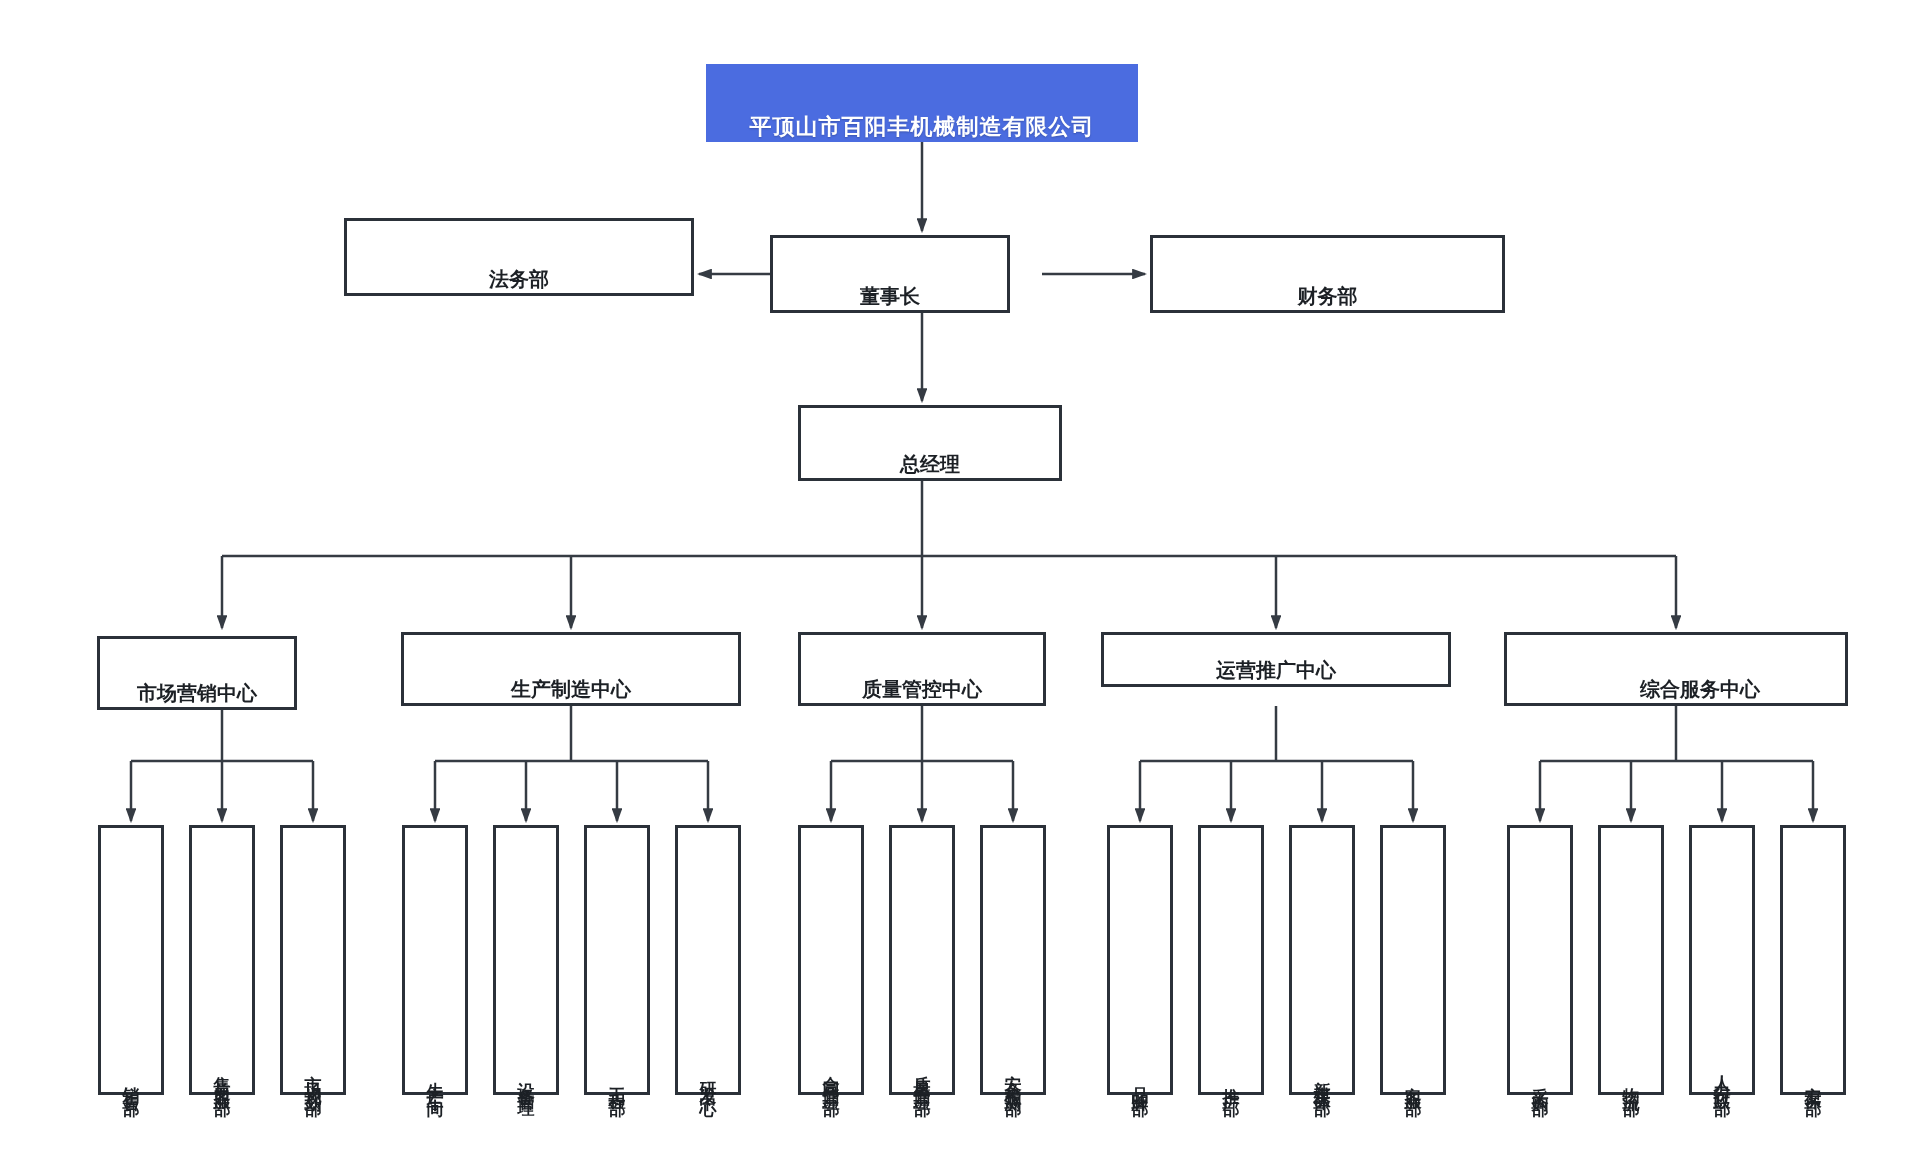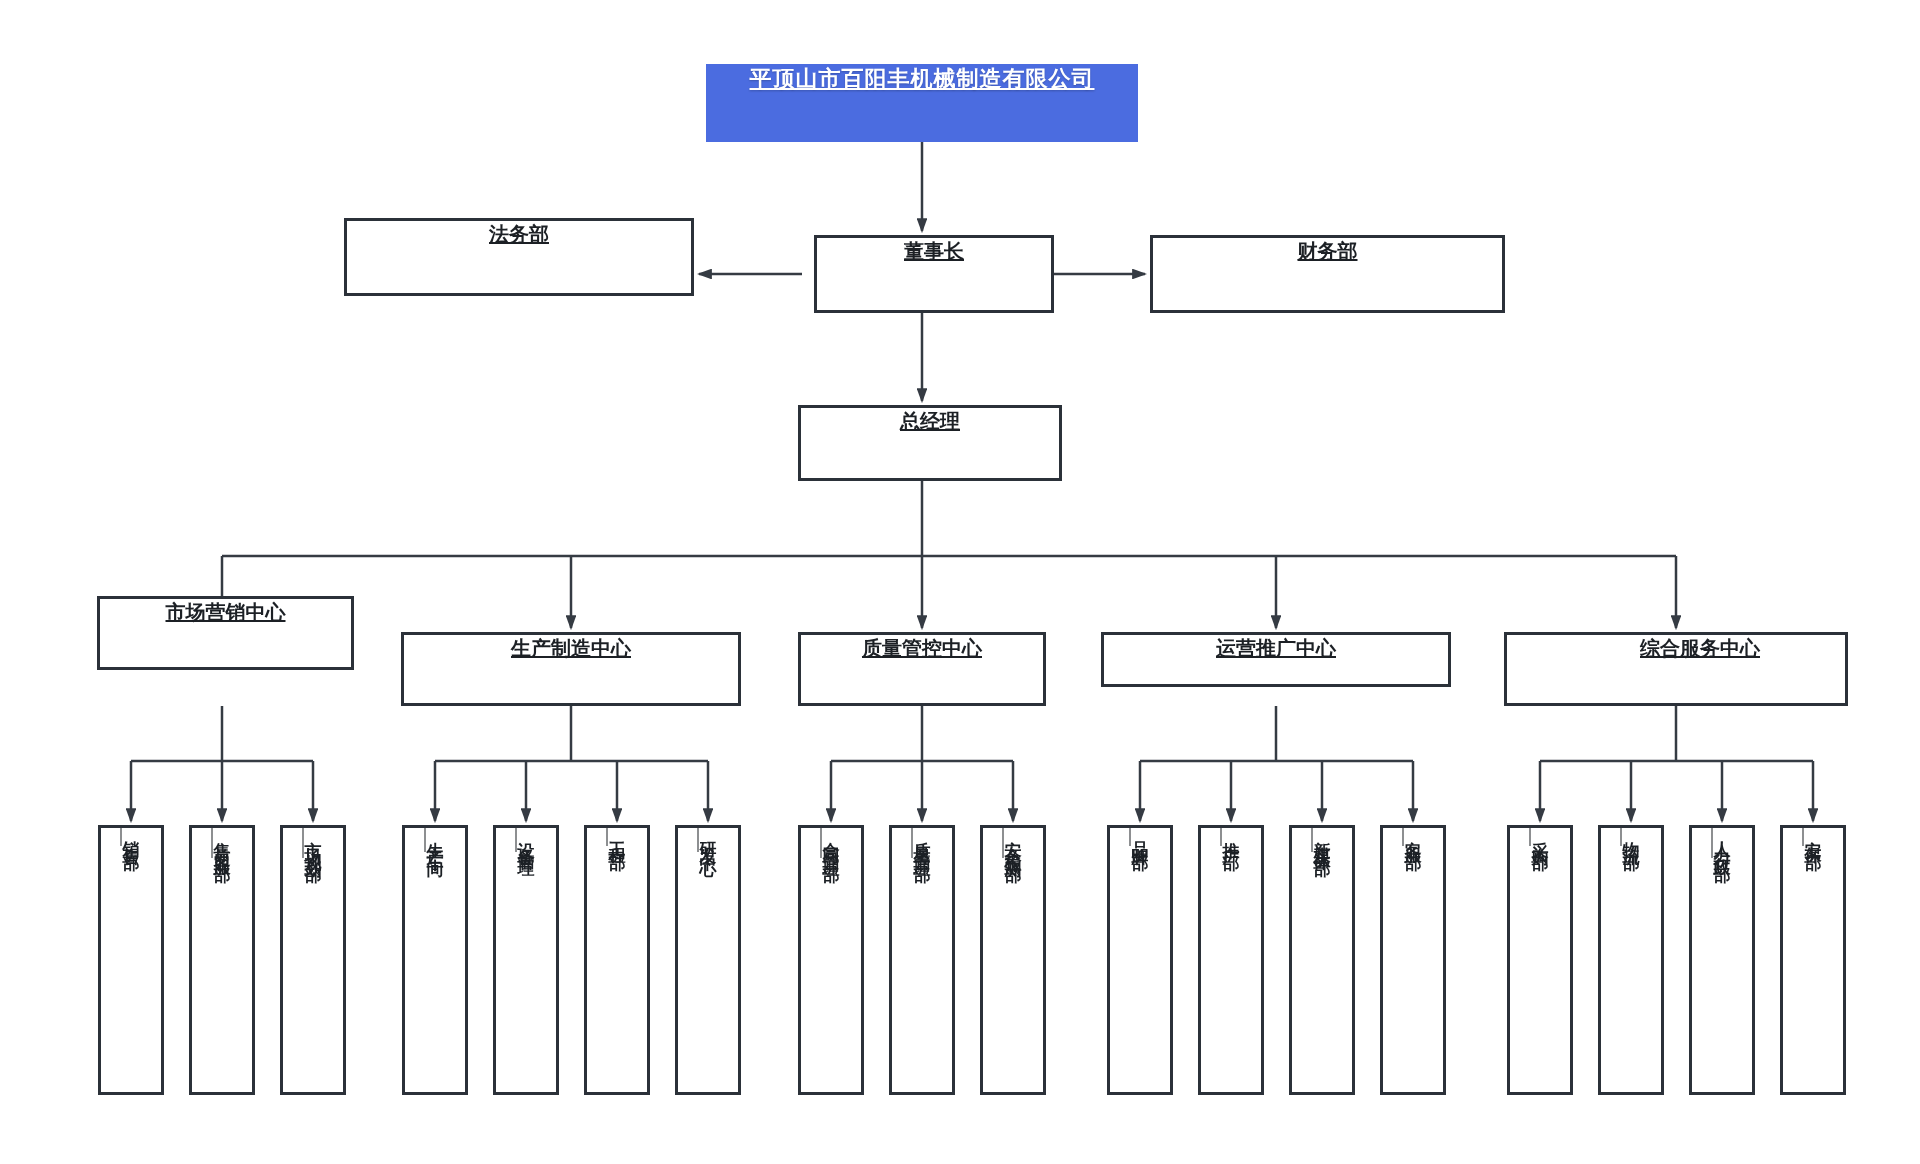--- a/index.html
+++ b/index.html
@@ -21,26 +21,25 @@
     width: 1920px;
     height: 1164px;
     pointer-events: none;
   }
   .box {
     position: absolute;
     box-sizing: border-box;
     background: #ffffff;
     border: 3px solid #2b3139;
     display: flex;
-    align-items: flex-start;
+    align-items: flex-end;
     justify-content: center;
     font-weight: bold;
     color: #1c2025;
     text-align: center;
-    text-decoration: underline;
   }
   .h-box { font-size: 20px; }
   .root-box {
     background: #4b6ce0;
     border: none;
     color: #ffffff;
     font-size: 22px;
     letter-spacing: 1px;
     text-shadow: 0 1px 2px rgba(0,0,0,0.22);
   }
@@ -124,32 +123,32 @@
     </g>
   </svg>
 
   <div class="box root-box" style="left:706px; top:64px; width:432px; height:78px;">
     <span>平顶山市百阳丰机械制造有限公司</span>
   </div>
 
   <div class="box h-box" style="left:344px; top:218px; width:350px; height:78px;">
     <span>法务部</span>
   </div>
-  <div class="box h-box" style="left:814px; top:235px; width:240px; height:78px;">
+  <div class="box h-box" style="left:770px; top:235px; width:240px; height:78px;">
     <span>董事长</span>
   </div>
   <div class="box h-box" style="left:1150px; top:235px; width:355px; height:78px;">
     <span>财务部</span>
   </div>
 
   <div class="box h-box" style="left:798px; top:405px; width:264px; height:76px;">
     <span>总经理</span>
   </div>
 
-  <div class="box h-box" style="left:97px; top:596px; width:257px; height:74px;">
+  <div class="box h-box" style="left:97px; top:636px; width:200px; height:74px;">
     <span>市场营销中心</span>
   </div>
   <div class="box h-box" style="left:401px; top:632px; width:340px; height:74px;">
     <span>生产制造中心</span>
   </div>
   <div class="box h-box" style="left:798px; top:632px; width:248px; height:74px;">
     <span>质量管控中心</span>
   </div>
   <div class="box h-box" style="left:1101px; top:632px; width:350px; height:55px;">
     <span>运营推广中心</span>

